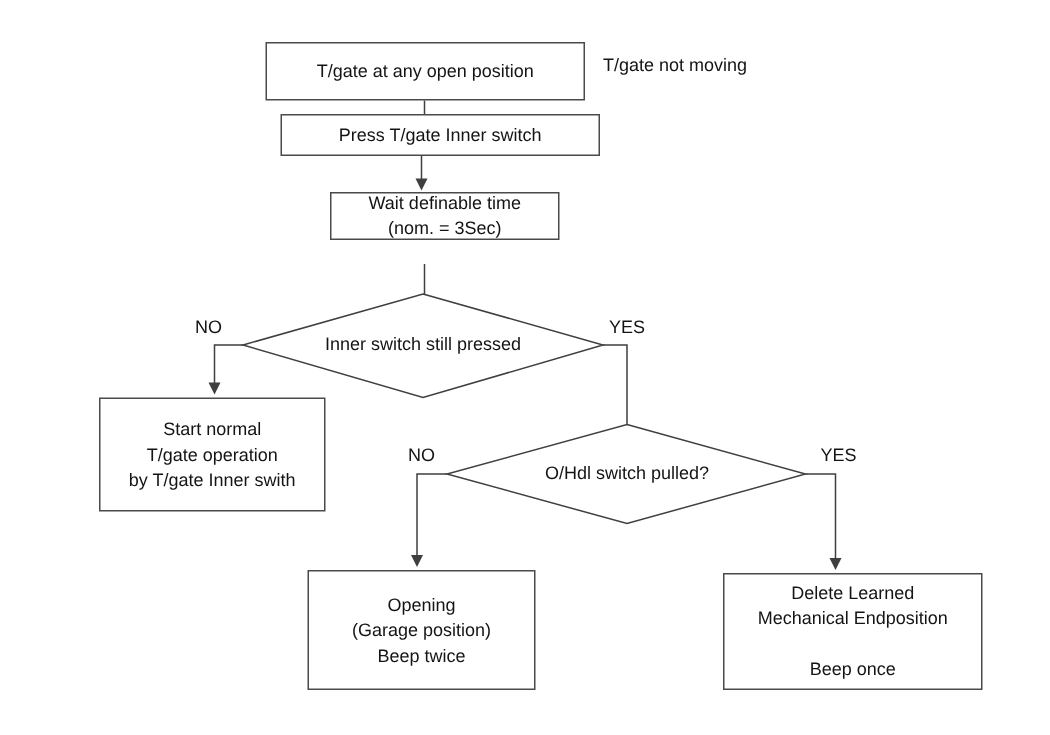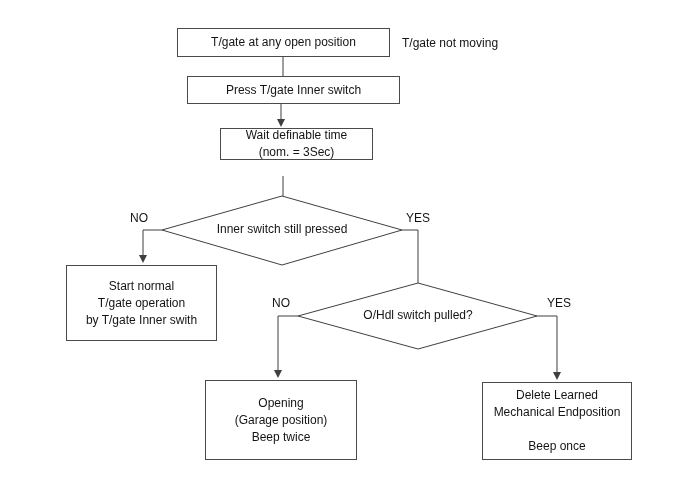--- a/index.html
+++ b/index.html
@@ -25,26 +25,26 @@
   .diamond{fill:var(--box-fill);stroke:var(--line);stroke-width:1;}
   .box{
     position:absolute;box-sizing:border-box;
     border:1px solid var(--box-border);
     background:var(--box-fill);
     display:flex;flex-direction:column;
     align-items:center;justify-content:center;
     text-align:center;line-height:17px;
   }
   .bline{min-height:17px;width:100%;}
-  .n-start {left:177px;top:28px; width:213px;height:29px;}
+  .n-start {left:177px;top:28px; width:213px;height:39px;}
   .n-press {left:187px;top:76px; width:213px;height:28px;}
   .n-wait  {left:220px;top:128px;width:153px;height:32px;}
   .n-normal{left:66px; top:265px;width:151px;height:76px;}
   .n-learn {left:205px;top:380px;width:152px;height:80px;}
-  .n-delete{left:482px;top:382px;width:150px;height:78px;}
+  .n-delete{left:482px;top:382px;width:173px;height:78px;}
   .flabel{position:absolute;white-space:nowrap;line-height:14px;}
   .l-note  {left:402px;top:36px;}
   .l-d1    {left:162px;top:222px;width:240px;text-align:center;}
   .l-d1-no {left:130px;top:211px;}
   .l-d1-yes{left:406px;top:211px;}
   .l-d2    {left:298px;top:308px;width:240px;text-align:center;}
   .l-d2-no {left:272px;top:296px;}
   .l-d2-yes{left:547px;top:296px;}
 </style>
 </head>

